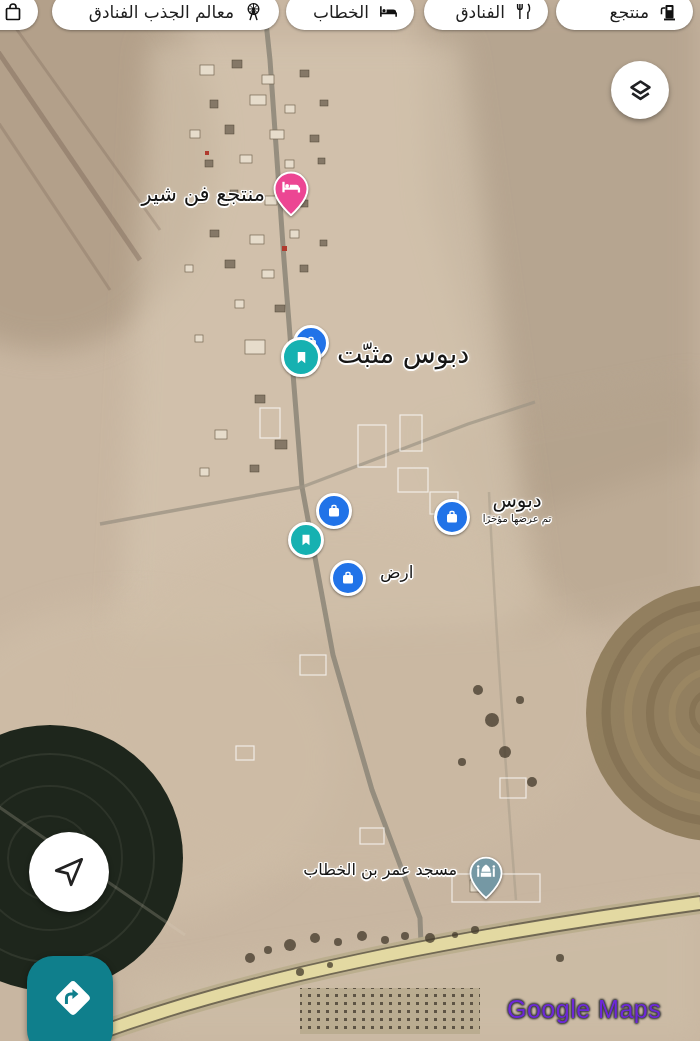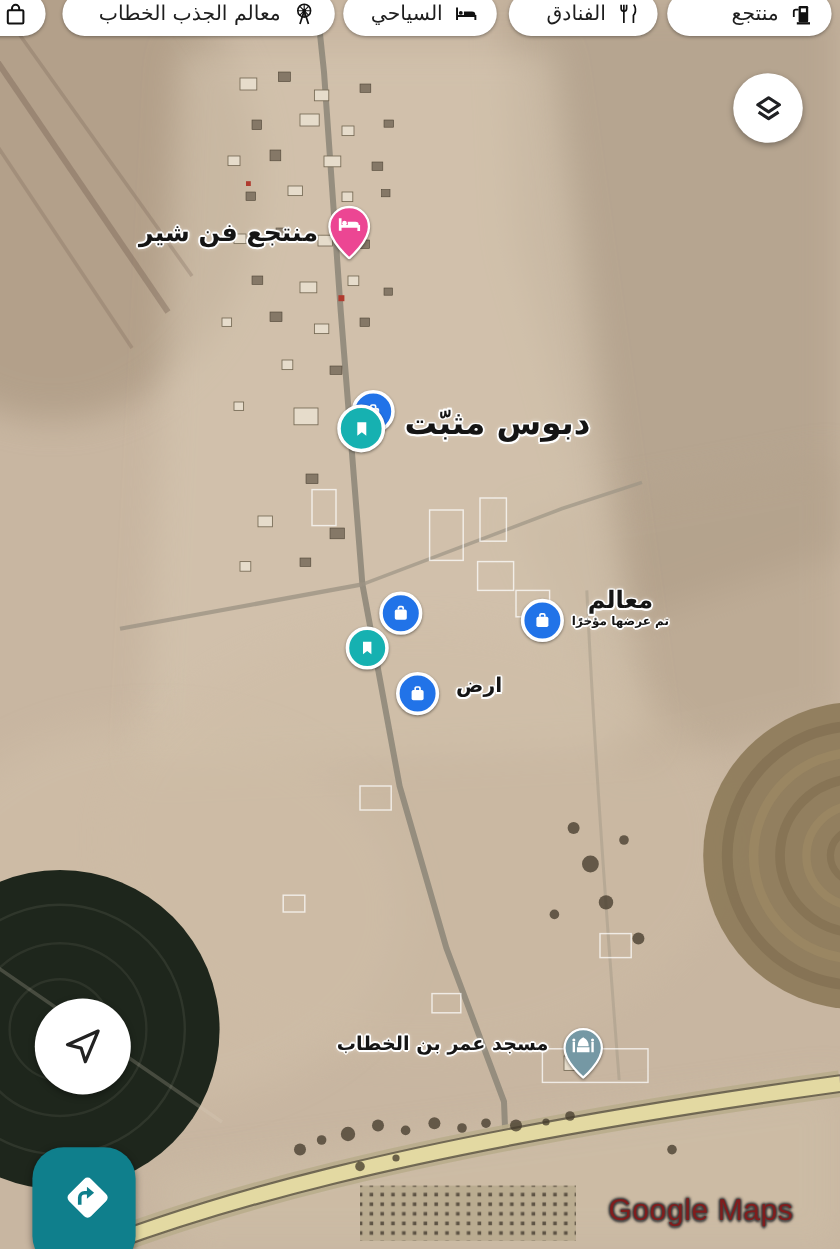--- a/index.html
+++ b/index.html
@@ -40,27 +40,27 @@
   .pin{position:absolute;filter:drop-shadow(0 1px 1.5px rgba(0,0,0,.45));}
   .cmarker{
     position:absolute;border-radius:50%;border:3px solid #fff;
     display:flex;align-items:center;justify-content:center;
     box-shadow:0 1px 2.5px rgba(0,0,0,.45);box-sizing:border-box;
   }
   .cmarker.blue{background:#2173e8;width:36px;height:36px;}
   .cmarker.teal{background:#16b1b1;width:36px;height:36px;}
   .cmarker.teal.big{width:40px;height:40px;}
   .map-label{
-    position:absolute;direction:rtl;white-space:nowrap;color:#151515;font-weight:700;
+    position:absolute;direction:rtl;white-space:nowrap;color:#151515;font-weight:400;
     text-shadow:1.5px 0 0 #fff,-1.5px 0 0 #fff,0 1.5px 0 #fff,0 -1.5px 0 #fff,
       1px 1px 0 #fff,-1px -1px 0 #fff,1px -1px 0 #fff,-1px 1px 0 #fff,0 0 4px #fff;
   }
   .watermark{
     position:absolute;left:507px;top:995px;font-family:"Liberation Sans",sans-serif;
-    font-size:25px;color:#7f1d1d;letter-spacing:.5px;
+    font-size:25px;color:#6d28d9;letter-spacing:.5px;
     text-shadow:0 0 3px rgba(70,70,70,.95),0 1px 2px rgba(60,60,60,.95),
       1px 0 2px rgba(60,60,60,.9),-1px 0 2px rgba(60,60,60,.9),0 -1px 2px rgba(60,60,60,.9);
   }
 </style>
 </head>
 <body>
 
 <div class="screen">
 
   <svg class="map-svg" viewBox="0 0 700 1041">
@@ -236,21 +236,21 @@
     </svg>
   </div>
 
   <div class="cmarker blue" style="left:434px;top:499px;">
     <svg width="16" height="16" viewBox="0 0 16 16">
       <rect x="3" y="5" width="10" height="8.5" rx="1.5" fill="#fff"></rect>
       <path d="M6 5V3.6A1.1 1.1 0 0 1 7.1 2.5h1.8A1.1 1.1 0 0 1 10 3.6V5" stroke="#fff" stroke-width="1.4" fill="none"></path>
     </svg>
   </div>
   <div class="map-label" style="left:442px;top:488px;width:150px;text-align:center;font-size:20px;">
-    <div>معالم</div>
+    <div>دبوس</div>
     <div style="font-size:10px;margin-top:1px;">تم عرضها مؤخرًا</div>
   </div>
 
   <div class="cmarker blue" style="left:330px;top:560px;">
     <svg width="16" height="16" viewBox="0 0 16 16">
       <rect x="3" y="5" width="10" height="8.5" rx="1.5" fill="#fff"></rect>
       <path d="M6 5V3.6A1.1 1.1 0 0 1 7.1 2.5h1.8A1.1 1.1 0 0 1 10 3.6V5" stroke="#fff" stroke-width="1.4" fill="none"></path>
     </svg>
   </div>
   <div class="map-label" style="left:380px;top:562px;font-size:17px;">ارض</div>
@@ -287,31 +287,31 @@
     <span>الفنادق</span>
   </div>
 
   <div class="chip" style="left:286px;width:128px;">
     <svg width="21" height="21" viewBox="0 0 22 22">
       <path d="M3 5.5v11" stroke="#111" stroke-width="1.7"></path>
       <circle cx="6.3" cy="10.2" r="1.7" fill="#111"></circle>
       <path d="M9 9h7a3 3 0 0 1 3 3v1H9z" fill="#111"></path>
       <path d="M3 13h16v3.5" stroke="#111" stroke-width="1.7" fill="none"></path>
     </svg>
-    <span>السياحي</span>
+    <span>الخطاب</span>
   </div>
 
   <div class="chip" style="left:52px;width:227px;">
     <svg width="21" height="21" viewBox="0 0 20 22">
       <circle cx="10" cy="8.3" r="5.6" fill="none" stroke="#111" stroke-width="1.4"></circle>
       <path d="M10 2.7v11.2M4.4 8.3h11.2M6 4.3l8 8M14 4.3l-8 8" stroke="#111" stroke-width="1"></path>
       <circle cx="10" cy="8.3" r="1.6" fill="#111"></circle>
       <path d="M10 8.3L6.3 20M10 8.3L13.7 20" stroke="#111" stroke-width="1.5"></path>
     </svg>
-    <span>معالم الجذب الخطاب</span>
+    <span>معالم الجذب الفنادق</span>
   </div>
 
   <div class="chip" style="left:-122px;width:160px;">
     <svg width="20" height="20" viewBox="0 0 20 20">
       <rect x="3.5" y="6.5" width="13" height="11" rx="1" fill="none" stroke="#111" stroke-width="1.7"></rect>
       <path d="M7 6.5V5a3 3 0 0 1 6 0v1.5" fill="none" stroke="#111" stroke-width="1.7"></path>
     </svg>
     <span></span>
   </div>
 

